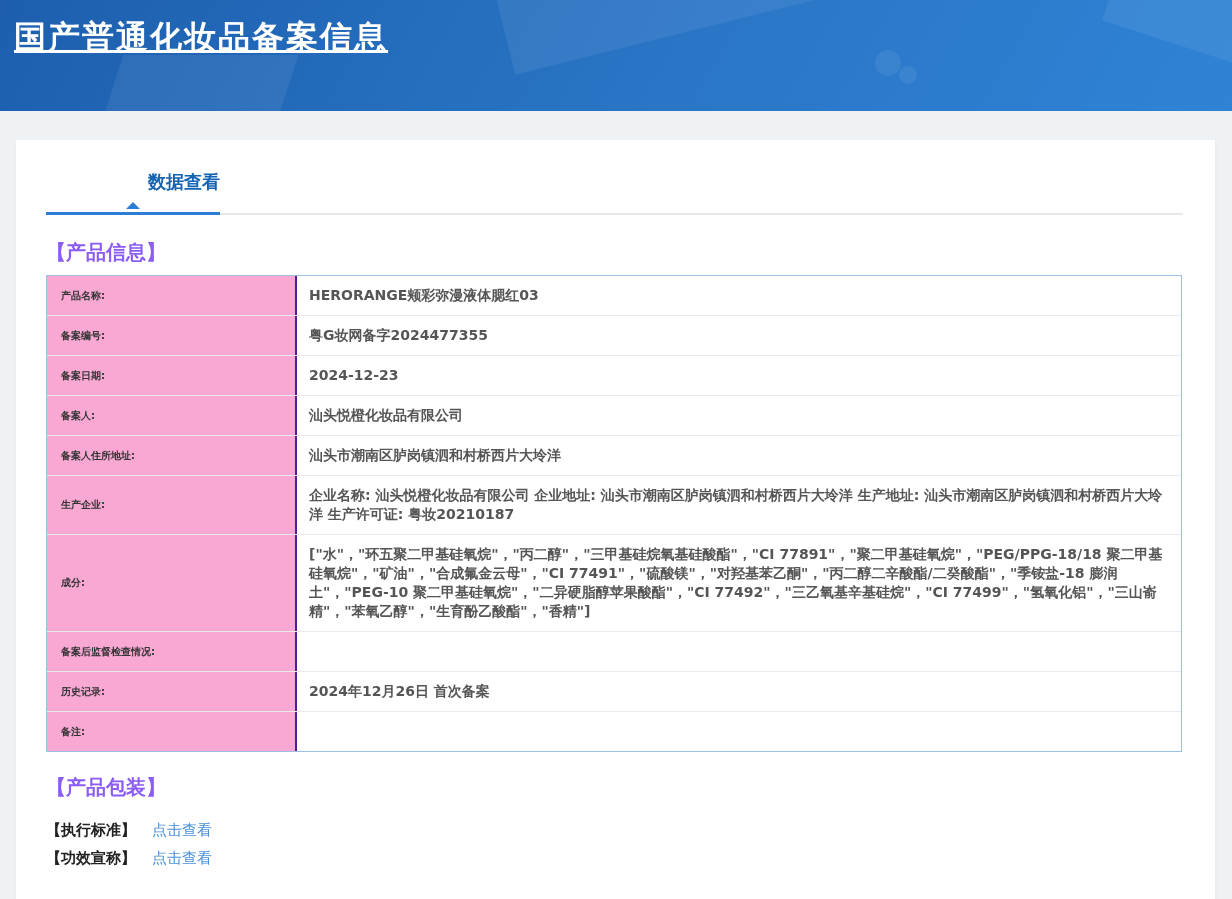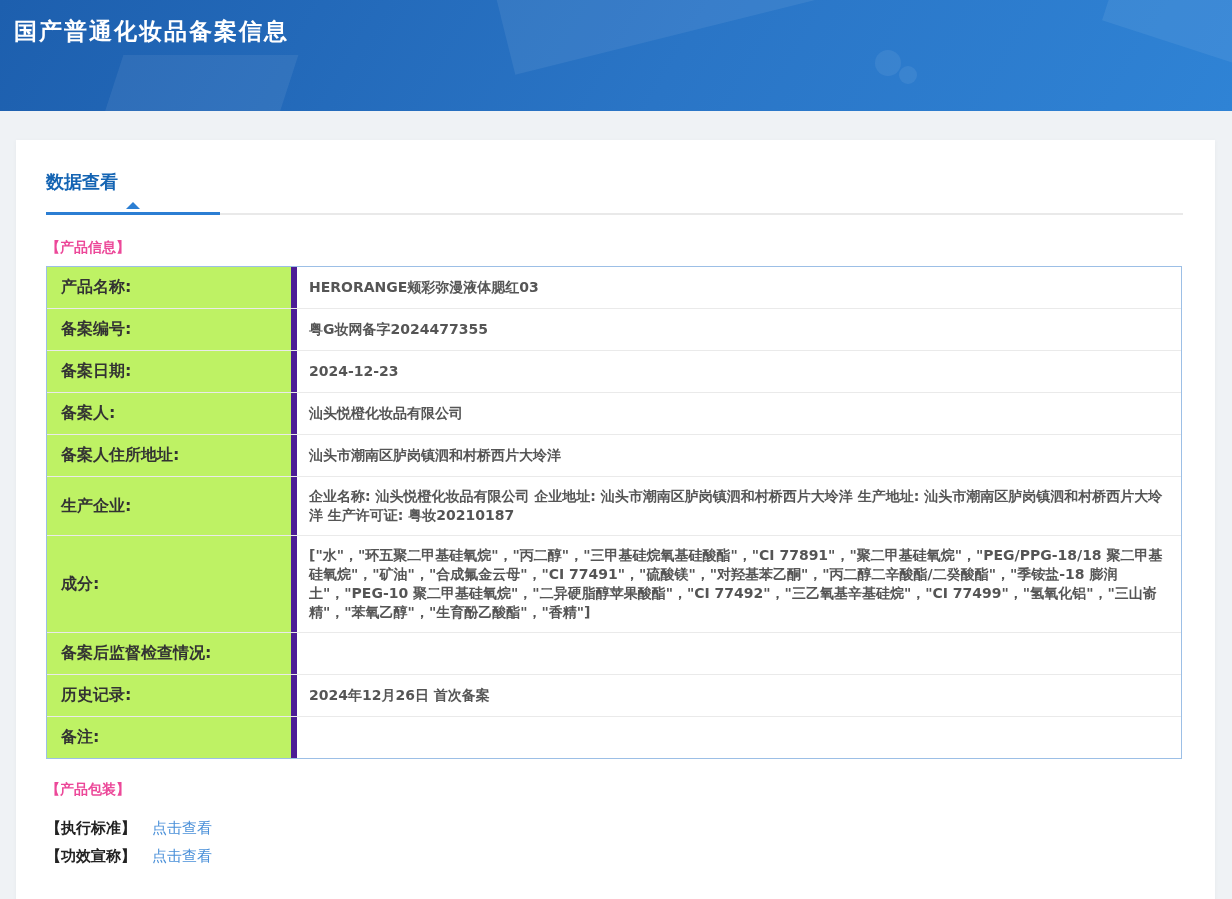--- a/index.html
+++ b/index.html
@@ -18,44 +18,45 @@
   }
   .banner .deco { position: absolute; background: rgba(255,255,255,0.07); }
   .deco-para   { left: 112px; top: 55px; width: 175px; height: 70px; transform: skewX(-18deg); }
   .deco-band   { left: 500px; top: -50px; width: 380px; height: 80px; transform: rotate(-14deg); background: rgba(255,255,255,0.05); }
   .deco-tri    { left: 1110px; top: -30px; width: 180px; height: 80px; transform: rotate(18deg); background: rgba(255,255,255,0.06); }
   .deco-c1 { left: 875px; top: 50px; width: 26px; height: 26px; border-radius: 50%; background: rgba(255,255,255,0.16); }
   .deco-c2 { left: 899px; top: 66px; width: 18px; height: 18px; border-radius: 50%; background: rgba(255,255,255,0.14); }
   .banner-title {
     position: relative;
     color: #ffffff;
-    font-size: 23px;
+    font-size: 32px;
     font-weight: bold;
     letter-spacing: 2px;
     padding: 16px 0 0 14px;
     z-index: 2;
+    text-decoration: underline;
   }
   
   .card {
     margin: 29px 16px 0 16px;
     width: 1199px;
     min-height: 728px;
     background: #ffffff;
     box-shadow: 0 1px 5px rgba(0,0,0,0.04);
     padding: 30px 32px 40px 30px;
   }
   
   .tabs {
     border-bottom: 2px solid #e9e9e9;
     height: 45px;
   }
   .tab-active {
     display: inline-block;
     width: 174px;
-    text-align: left;
+    text-align: right;
     color: #1464b3;
     font-size: 18px;
     font-weight: bold;
     padding-bottom: 13px;
     border-bottom: 3px solid #2b7ed3;
     margin-bottom: -2px;
     position: relative;
     height: 45px;
     cursor: pointer;
   }
@@ -64,39 +65,39 @@
     bottom: 3px;
     left: 50%;
     margin-left: -7px;
     width: 0; height: 0;
     border-left: 7px solid transparent;
     border-right: 7px solid transparent;
     border-bottom: 7px solid #2b7ed3;
   }
   
   .section-title {
-    font-size: 14px;
+    font-size: 20px;
     font-weight: bold;
-    color: #ec4899;
+    color: #8b5cf6;
     margin: 24px 0 9px 0;
   }
   
   .info-table {
     border: 1px solid #9cbfe6;
     width: 1136px;
   }
   .info-row { display: flex; border-bottom: 1px solid #eaeaea; }
   .info-row:last-child { border-bottom: none; }
   .cell-label {
     width: 250px;
     flex: 0 0 250px;
-    background: #bef264;
-    border-right: 6px solid #4c1d95;
+    background: #f9a8d4;
+    border-right: 2px solid #4c1d95;
     font-weight: bold;
-    font-size: 16px;
+    font-size: 10px;
     color: #333333;
     padding: 10px 10px 10px 14px;
     display: flex;
     align-items: center;
     min-height: 39px;
   }
   .cell-value {
     flex: 1;
     font-size: 14px;
     color: #555555;

